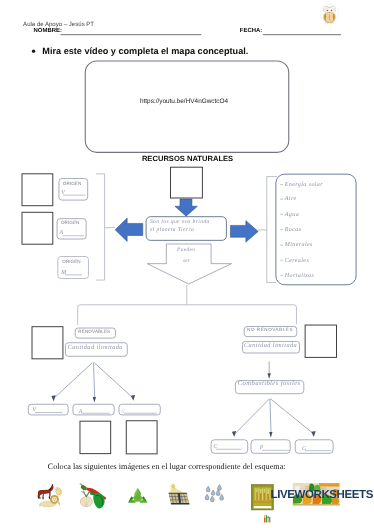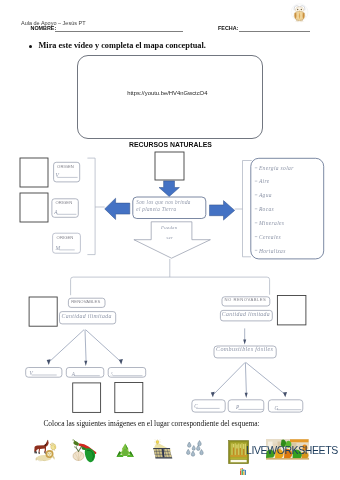--- a/index.html
+++ b/index.html
@@ -6,28 +6,28 @@
   body{width:340px;height:480px;background:#ffffff;font-family:"Liberation Sans",sans-serif;overflow:hidden;position:relative;}
   .abs{position:absolute;white-space:nowrap;}
   .hw{font-family:"Liberation Serif",serif;font-style:italic;color:#8b93a6;letter-spacing:0.35px;}
   #hdr-school{left:21px;top:19.5px;font-size:5.5px;color:#414141;}
   #hdr-nombre{left:30.5px;top:25.4px;font-size:5.4px;font-weight:bold;color:#0d0d0d;}
   #nombre-line{left:55px;top:30.6px;width:128px;height:0.8px;background:#7f7f7f;}
   #hdr-fecha{left:218px;top:25.4px;font-size:5.4px;font-weight:bold;color:#0d0d0d;}
   #fecha-line{left:239px;top:30.6px;width:71px;height:0.8px;background:#7f7f7f;}
   #logo-owl{left:289px;top:2px;width:21px;height:21px;}
   #bullet{left:28.8px;top:45px;width:3px;height:3px;border-radius:50%;background:#111;}
-  #bullet-text{left:38.5px;top:41.2px;font-size:8.3px;font-weight:bold;color:#0d0d0d;font-family:Liberation Serif, serif;}
+  #bullet-text{left:38.5px;top:41.2px;font-size:8.3px;font-weight:bold;color:#0d0d0d;}
   #videobox{left:76.5px;top:55.3px;width:186px;height:84px;border:0.7px solid #717680;border-radius:11px;box-sizing:border-box;}
   #videourl{left:127.2px;top:90.2px;font-size:5.85px;color:#232323;}
   #title-rn{left:129px;top:140.5px;font-size:6.9px;font-weight:bold;color:#0d0d0d;}
   #diagram{left:0;top:0;width:340px;height:480px;z-index:1;}
   .lbl{z-index:2;}
   #instruction{left:43.4px;top:419.3px;font-size:7.45px;color:#151515;font-family:Liberation Serif, serif;}
-  #lw-text{left:246px;top:444px;font-size:10.5px;font-weight:normal;color:#1d3c5c;letter-spacing:-0.4px;z-index:4;}
+  #lw-text{left:246px;top:444px;font-size:10.5px;font-weight:bold;color:#1d3c5c;letter-spacing:-0.4px;z-index:4;}
   .olabel{font-size:4.2px;color:#83838c;font-family:"Liberation Sans",sans-serif;font-style:normal;letter-spacing:0.05px;}
 </style>
 </head>
 <body>
 
 <div class="abs" id="hdr-school">Aula de Apoyo – Jesús PT</div>
 <div class="abs" id="hdr-nombre">NOMBRE:</div>
 <div class="abs" id="nombre-line"></div>
 <div class="abs" id="hdr-fecha">FECHA:</div>
 <div class="abs" id="fecha-line"></div>

